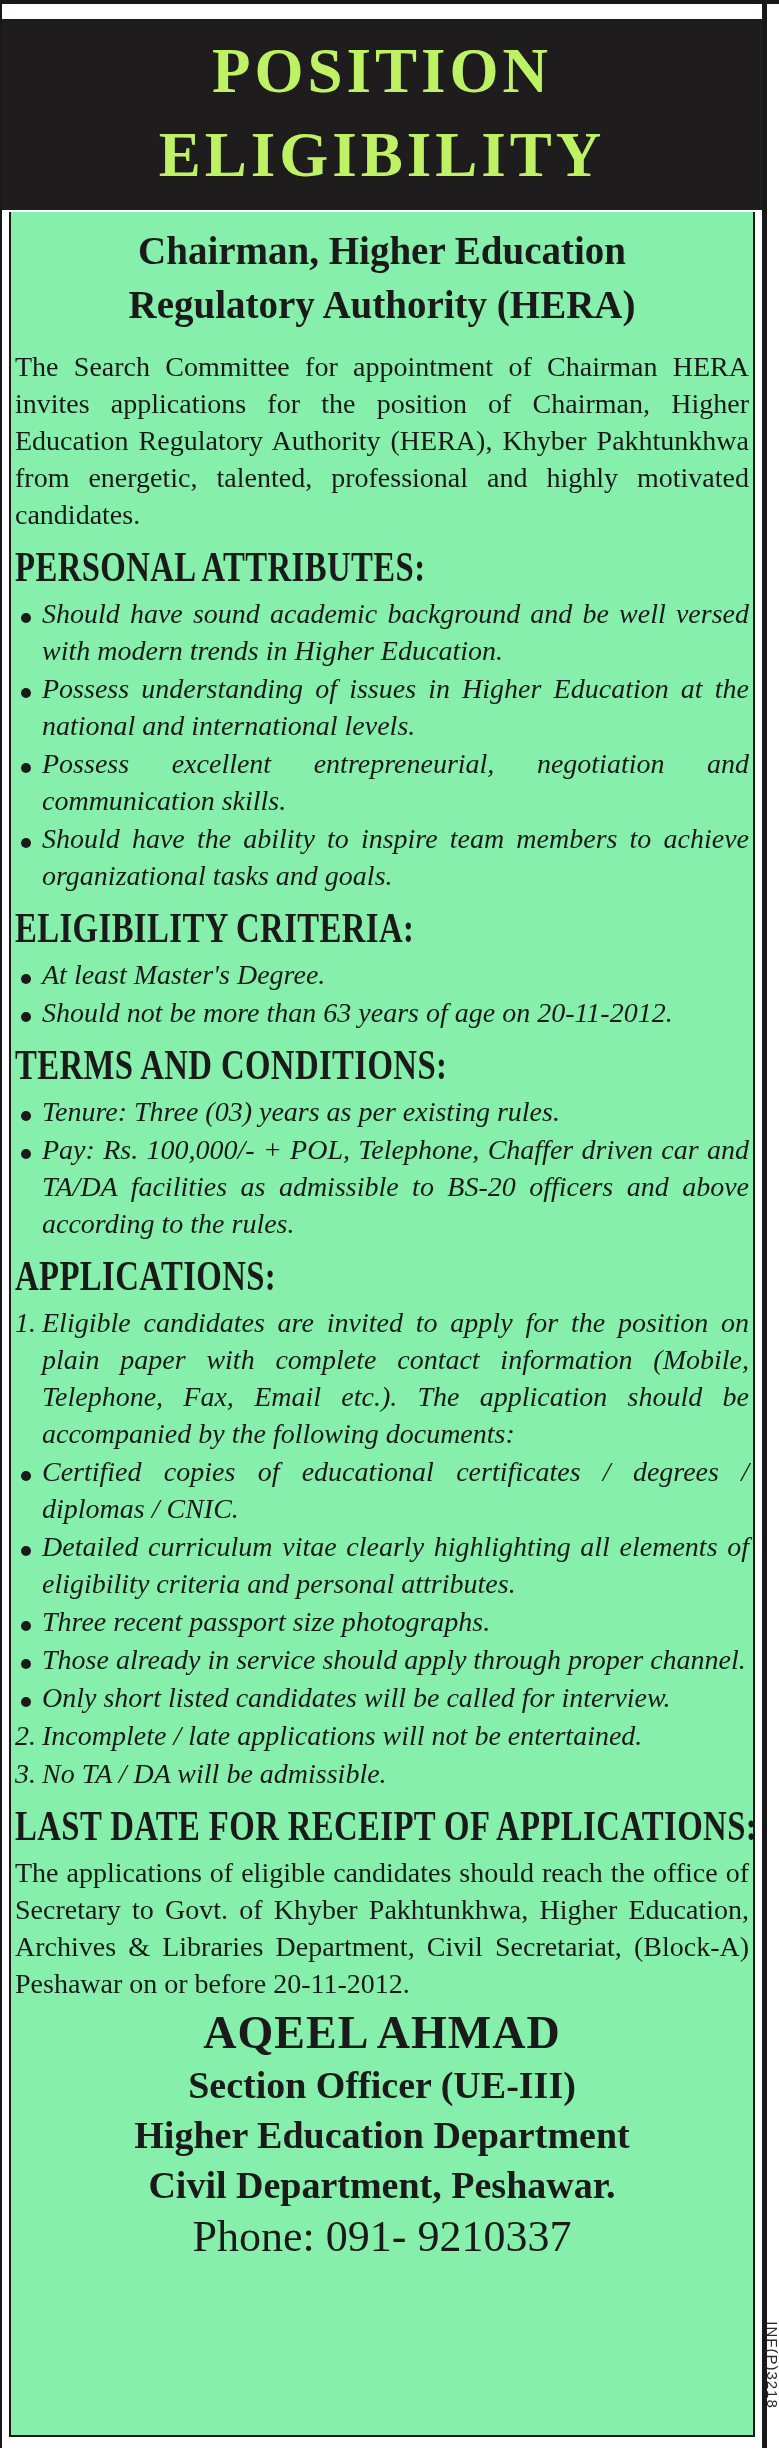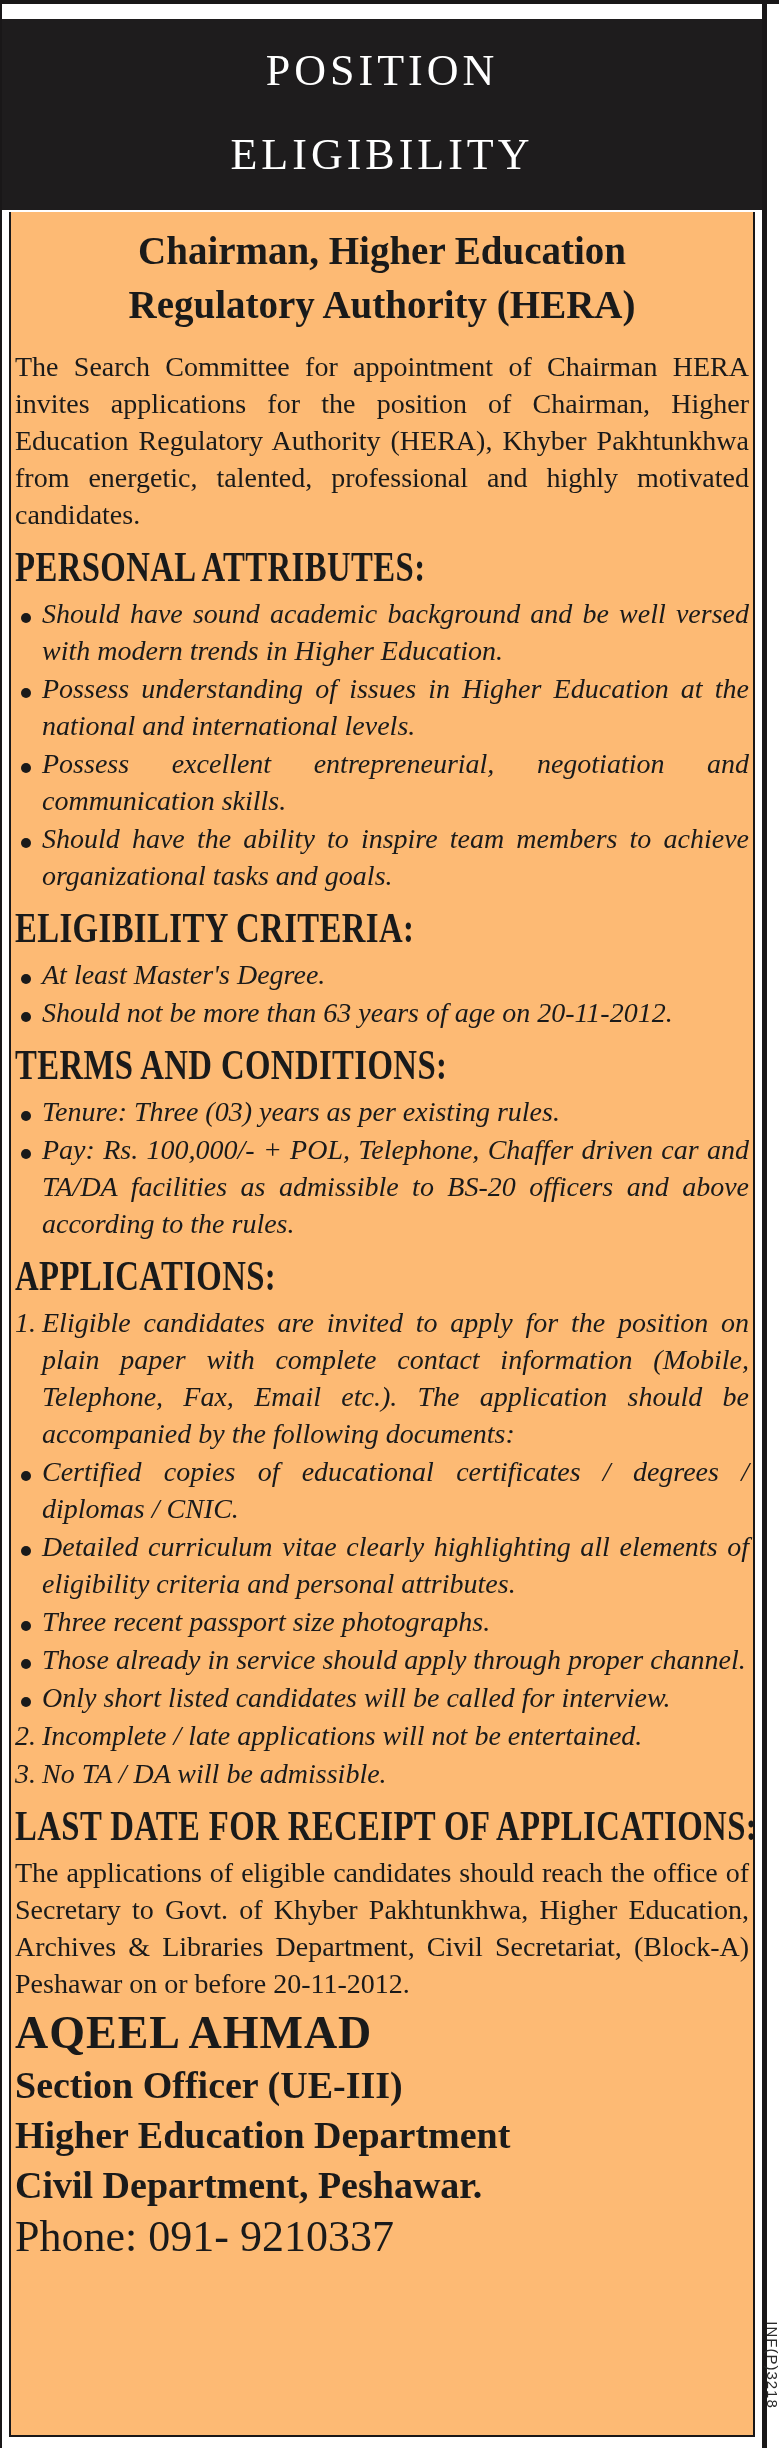--- a/index.html
+++ b/index.html
@@ -10,27 +10,27 @@
   }
   .top-rule  { position:absolute; left:0; top:0; width:779px; height:4px; background:#191718; }
   .left-rule { position:absolute; left:0; top:4px; width:2px; height:2444px; background:#191718; }
   .right-rule{ position:absolute; left:762px; top:0; width:5px; height:2448px; background:#191718; }
 
   .title-box {
     position:absolute; left:2px; top:19px; width:760px; height:191px;
     background:#1e1c1d; text-align:center; padding-top:10px; box-sizing:border-box;
   }
   .title-line {
-    color:#ffffff; font-weight:normal; font-size:44px; line-height:84px; letter-spacing:4px;
+    color:#bef264; font-weight:bold; font-size:63px; line-height:84px; letter-spacing:4px;
   }
 
   .inner {
     position:absolute; left:9px; top:212px; width:746px; height:2225px;
     box-sizing:border-box; border:2px solid #191718; border-top:none;
-    padding:0 4px; overflow:hidden; background:#fdba74;
+    padding:0 4px; overflow:hidden; background:#86efac;
   }
 
   .subtitle { text-align:center; padding-top:12px; }
   .subtitle-line { font-weight:bold; font-size:39px; line-height:54px; }
 
   .para {
     font-size:28px; line-height:37px; text-align:justify; margin:16px 0 0;
   }
 
   .sec-h { margin:16px 0 10px; font-size:42px; font-weight:bold; line-height:36px; white-space:nowrap; }
@@ -38,21 +38,21 @@
 
   .list { margin:0; }
   .row  { display:flex; margin:0 0 1px;font-style:italic; }
   .marker { flex:0 0 27px; font-size:28px; line-height:37px; }
   .dot {
     display:inline-block; width:10px; height:10px; border-radius:50%;
     background:#1a1a1a; margin-left:6px; margin-top:14px;
   }
   .txt { flex:1; font-size:28px; line-height:37px; text-align:justify; }
 
-  .sig { text-align:left; margin-top:4px; }
+  .sig { text-align:center; margin-top:4px; }
   .sig-name  { font-size:46px; font-weight:bold; line-height:54px; letter-spacing:1px; }
   .sig-line  { font-size:38px; font-weight:bold; line-height:50px; }
   .sig-phone { font-size:44px; font-weight:normal; line-height:54px; }
 
   .inf {
     position:absolute; left:697px; top:2357px; width:150px; height:16px;
     transform:rotate(90deg);
     font-family:"Liberation Sans","DejaVu Sans",sans-serif;
     font-size:15px; color:#2a2a2a; text-align:center; letter-spacing:1px; line-height:16px;
   }

